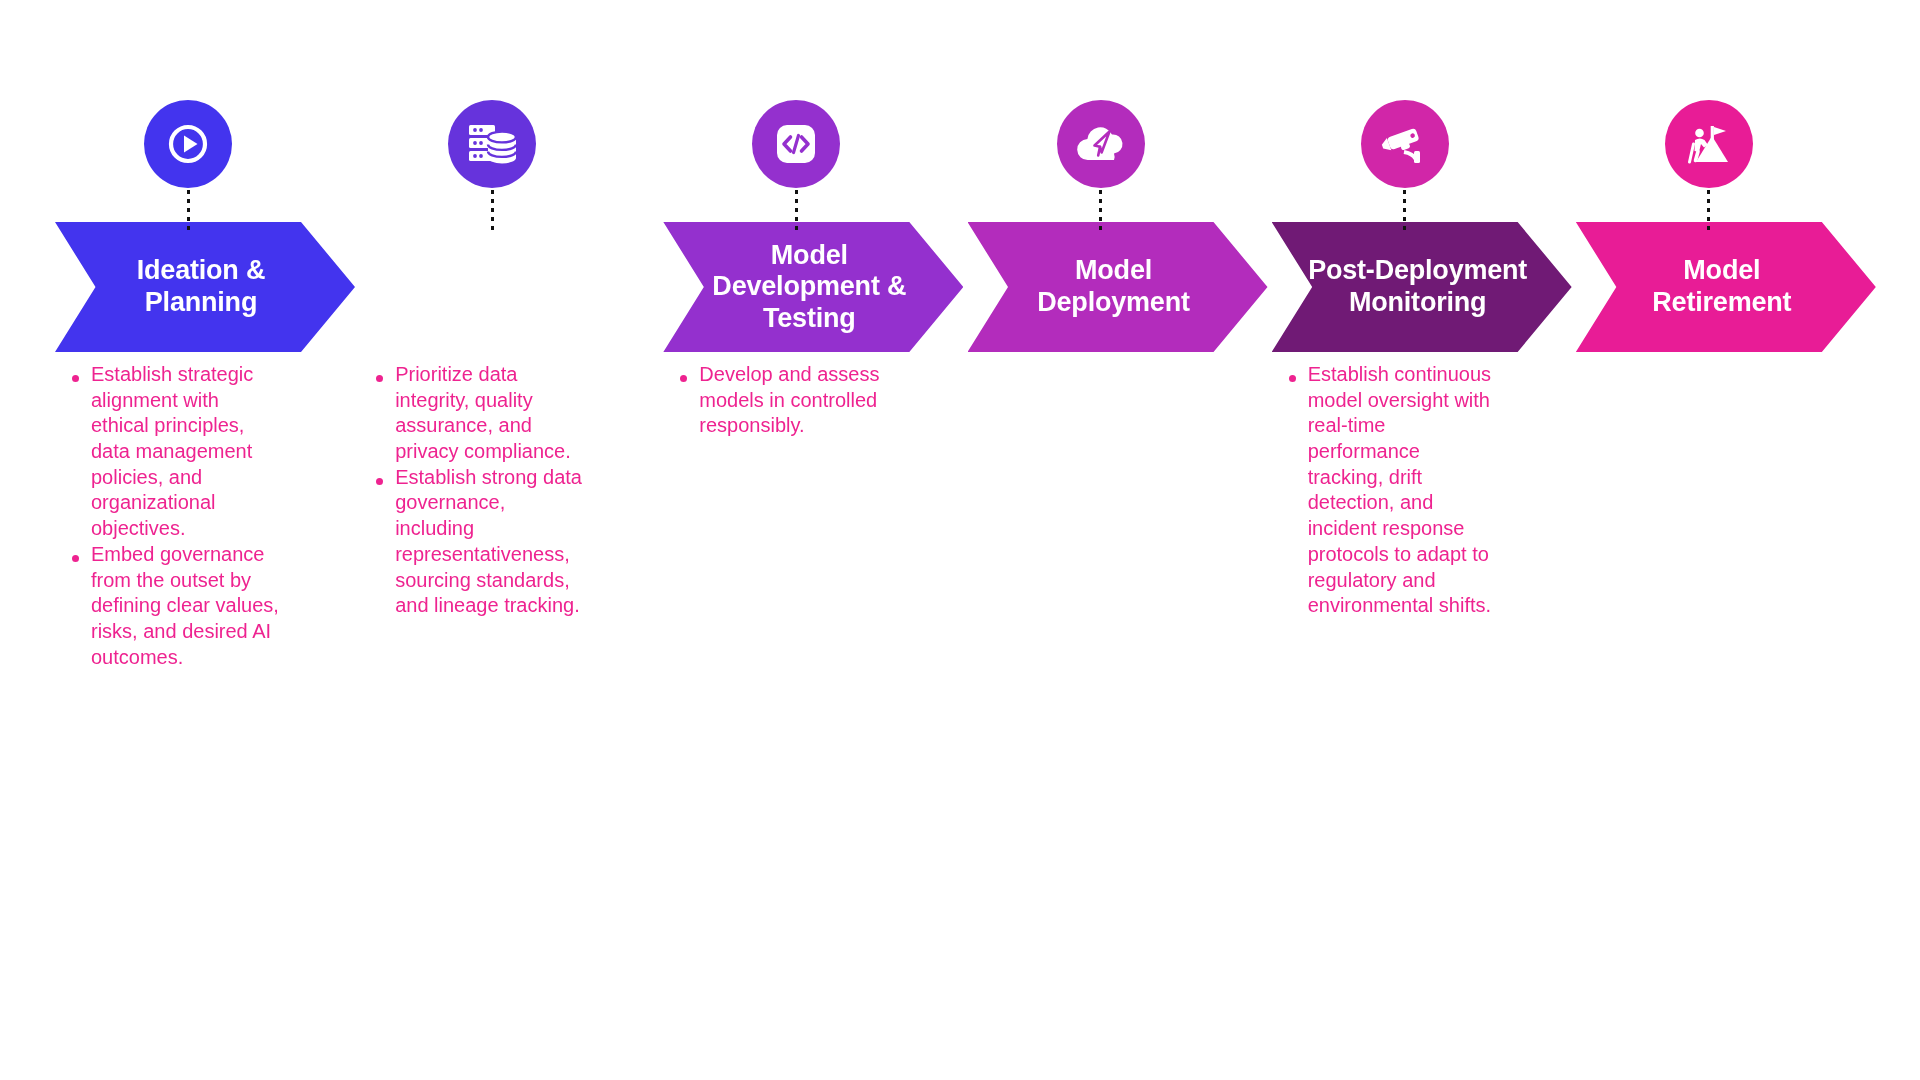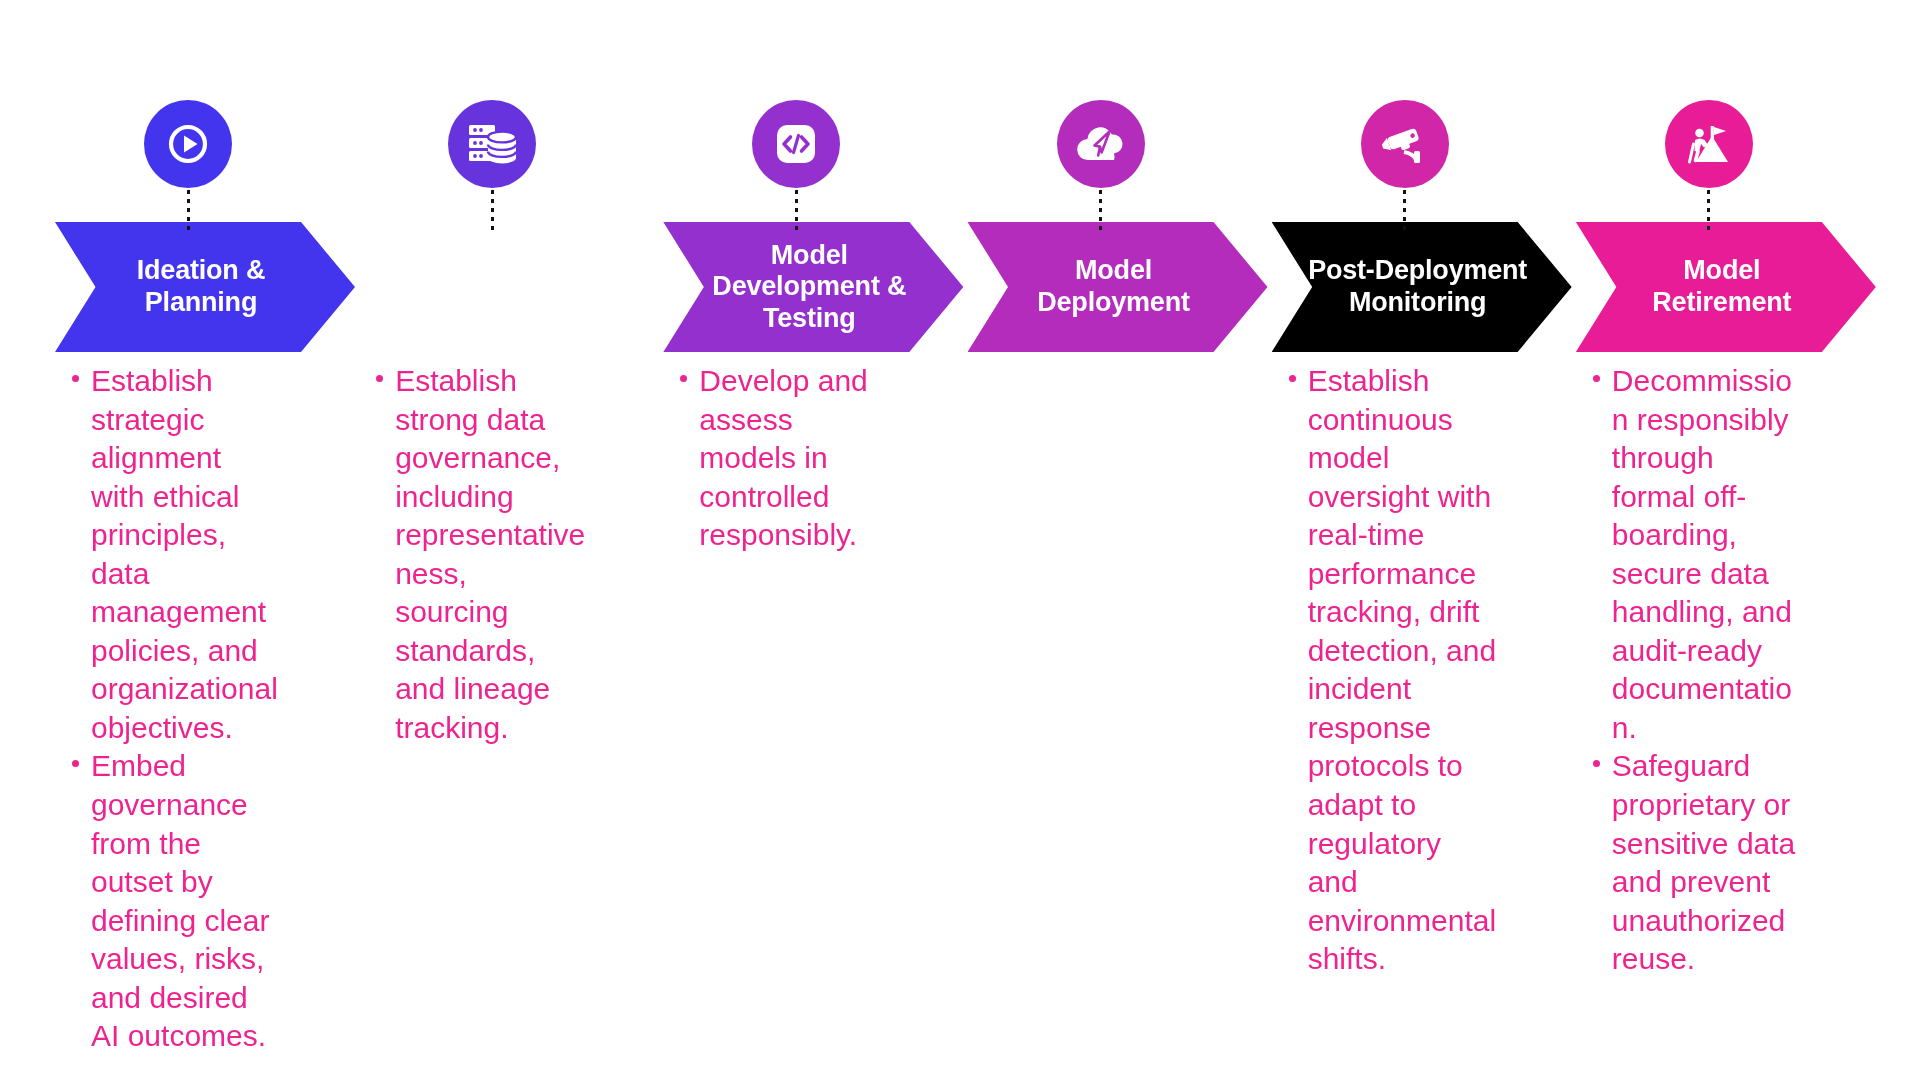--- a/index.html
+++ b/index.html
@@ -94,21 +94,21 @@
     top: 0;
   }
   .col ul {
     margin: 0;
     padding: 0 0 0 27px;
     list-style: none;
   }
   .col li {
     position: relative;
     color: #EE2390;
-    font-size: 30px;
+    font-size: 20px;
     line-height: 1.285;
     margin: 0 0 0 0;
     word-break: break-word;
   }
   .col li::before {
     content: "";
     position: absolute;
     left: -19px;
     top: 13px;
     width: 7px;
@@ -208,55 +208,50 @@
       </div>
       <div class="arrow" style="left: 658.333px; width: 300px; background: rgb(148, 48, 206);">
         <div class="arrow-label">Model
 Development &amp;
 Testing</div>
       </div>
       <div class="arrow" style="left: 962.5px; width: 300px; background: rgb(179, 44, 188);">
         <div class="arrow-label">Model
 Deployment</div>
       </div>
-      <div class="arrow" style="left: 1266.67px; width: 300px; background: #000000;">
+      <div class="arrow" style="left: 1266.67px; width: 300px; background: #701a75;">
         <div class="arrow-label">Post-Deployment
 Monitoring</div>
       </div>
       <div class="arrow" style="left: 1570.83px; width: 300px; background: rgb(232, 28, 150);">
         <div class="arrow-label">Model
 Retirement</div>
       </div>
     </div>
   <div class="cols">
       <div class="col" style="left: 64px; width: 218px;">
         <ul>
           <li>Establish strategic alignment with ethical principles, data management policies, and organizational objectives.</li>
           <li>Embed governance from the outset by defining clear values, risks, and desired AI outcomes.</li>
         </ul>
       </div>
       <div class="col" style="left: 368.167px; width: 218px;">
         <ul>
+          <li>Prioritize data integrity, quality assurance, and privacy compliance.</li>
           <li>Establish strong data governance, including representativeness, sourcing standards, and lineage tracking.</li>
         </ul>
       </div>
       <div class="col" style="left: 672.333px; width: 218px;">
         <ul>
           <li>Develop and assess models in controlled responsibly.</li>
         </ul>
       </div>
       <div class="col" style="left: 1280.67px; width: 218px;">
         <ul>
           <li>Establish continuous model oversight with real-time performance tracking, drift detection, and incident response protocols to adapt to regulatory and environmental shifts.</li>
-        </ul>
-      </div>
-      <div class="col" style="left: 1584.83px; width: 218px;">
-        <ul>
-          <li>Decommission responsibly through formal off-boarding, secure data handling, and audit-ready documentation.</li>
-          <li>Safeguard proprietary or sensitive data and prevent unauthorized reuse.</li>
         </ul>
       </div>
     </div>
 
 <div class="connector" style="left: 186.5px;"></div>
     <div class="connector" style="left: 490.667px;"></div>
     <div class="connector" style="left: 794.833px;"></div>
     <div class="connector" style="left: 1099px;"></div>
     <div class="connector" style="left: 1403.17px;"></div>
     <div class="connector" style="left: 1707.33px;"></div>

